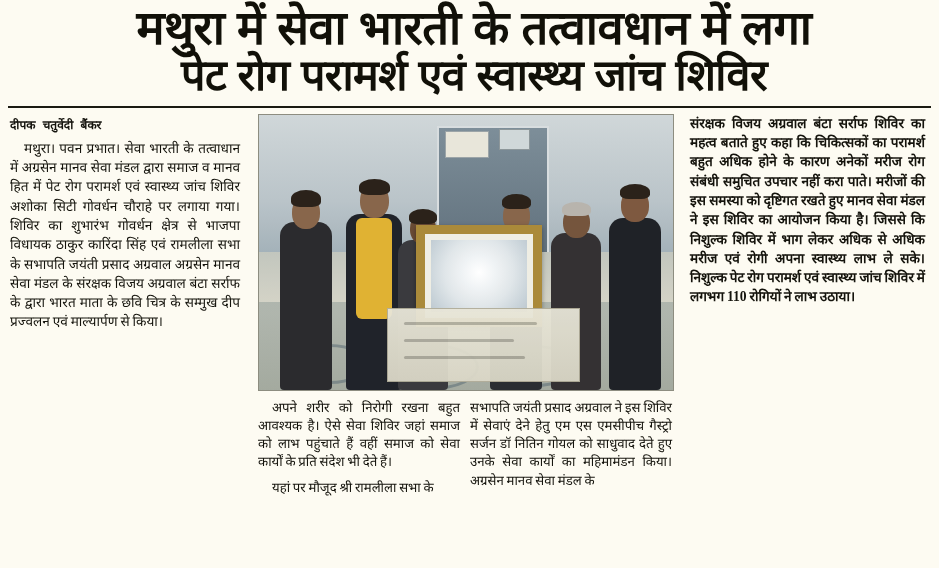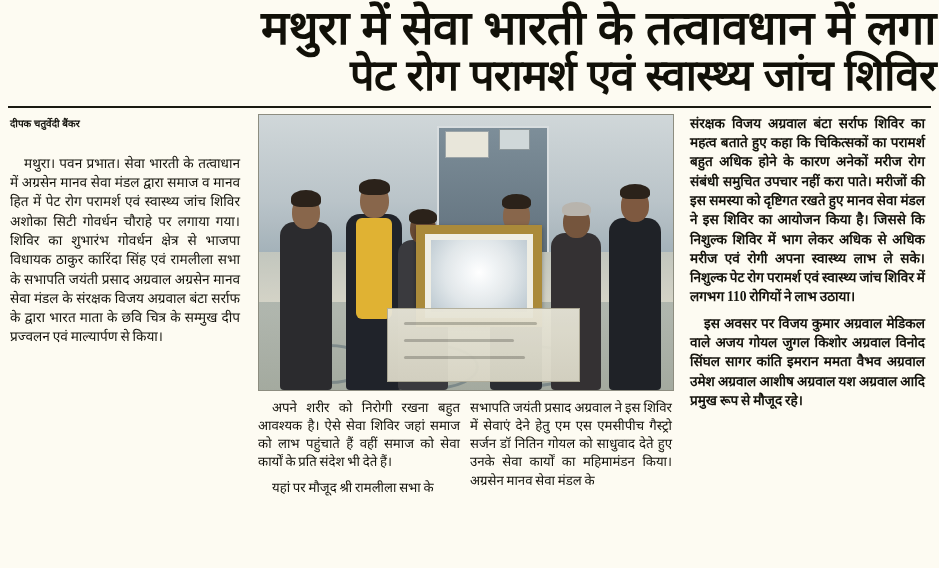--- a/index.html
+++ b/index.html
@@ -17,21 +17,21 @@
   .page {
     width: 939px;
     height: 568px;
     position: relative;
     background: #fdfbf2;
     box-sizing: border-box;
   }
   
   .headline {
     padding: 4px 3px 2px 12px;
-    text-align: right;
+    text-align: center;
   }
   .headline-line {
     font-family: "Liberation Sans", sans-serif;
     font-weight: bold;
     color: #111008;
     letter-spacing: -0.5px;
     line-height: 1.02;
     white-space: nowrap;
   }
   .headline-line.l1 {
@@ -66,25 +66,25 @@
   .col-mid {
     width: 430px;
     padding: 0 8px;
   }
   .col-right {
     width: 239px;
     padding-left: 10px;
     font-weight: bold;
   }
   .byline {
-    font-family: Liberation Sans, sans-serif;
+    font-family: Liberation Mono, monospace;
     font-weight: bold;
-    font-size: 10px;
+    font-size: 12px;
     color: #15140e;
-    margin: 2px 0 24px 0;
+    margin: 2px 0 6px 0;
   }
   .para {
     font-size: 13.6px;
     line-height: 1.42;
     color: #14130c;
     text-align: justify;
     margin: 0 0 7px 0;
     text-indent: 14px;
     word-spacing: -0.5px;
   }
@@ -315,17 +315,16 @@
           <p class="para sm">यहां पर मौजूद श्री रामलीला सभा के</p>
         </div>
         <div class="photo-col">
           <p class="para sm noind">सभापति जयंती प्रसाद अग्रवाल ने इस शिविर में सेवाएं देने हेतु एम एस एमसीपीच गैस्ट्रो सर्जन डॉ नितिन गोयल को साधुवाद देते हुए उनके सेवा कार्यों का महिमामंडन किया। अग्रसेन मानव सेवा मंडल के</p>
         </div>
       </div>
     </div>
 
     <div class="col col-right">
       <p class="para noind">संरक्षक विजय अग्रवाल बंटा सर्राफ शिविर का महत्व बताते हुए कहा कि चिकित्सकों का परामर्श बहुत अधिक होने के कारण अनेकों मरीज रोग संबंधी समुचित उपचार नहीं करा पाते। मरीजों की इस समस्या को दृष्टिगत रखते हुए मानव सेवा मंडल ने इस शिविर का आयोजन किया है। जिससे कि निशुल्क शिविर में भाग लेकर अधिक से अधिक मरीज एवं रोगी अपना स्वास्थ्य लाभ ले सके। निशुल्क पेट रोग परामर्श एवं स्वास्थ्य जांच शिविर में लगभग 110 रोगियों ने लाभ उठाया।</p>
-      <p class="para">इस अवसर पर विजय कुमार अग्रवाल मेडिकल वाले अजय गोयल जुगल किशोर अग्रवाल विनोद सिंघल सागर कांति इमरान ममता वैभव अग्रवाल उमेश अग्रवाल आशीष अग्रवाल यश अग्रवाल आदि प्रमुख रूप से मौजूद रहे।</p>
     </div>
 
   </div>
 </div>
 
 </body></html>

